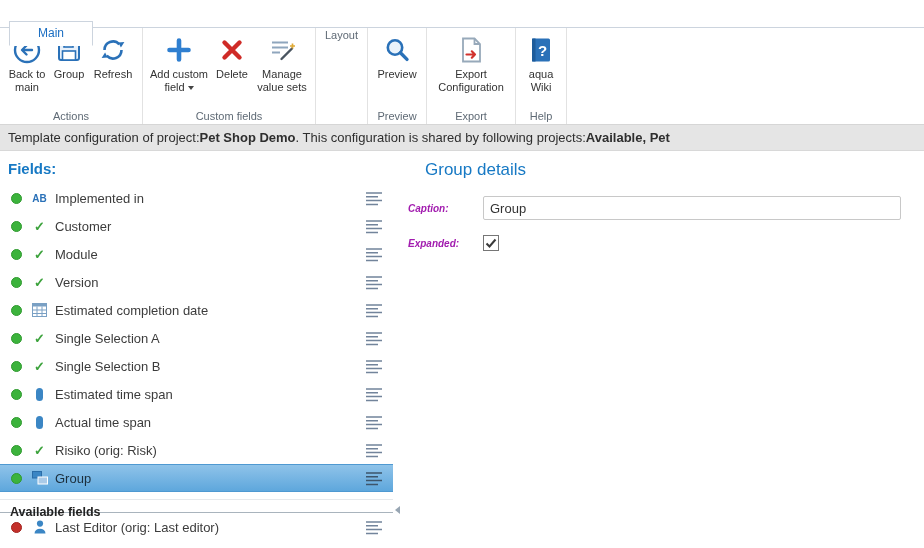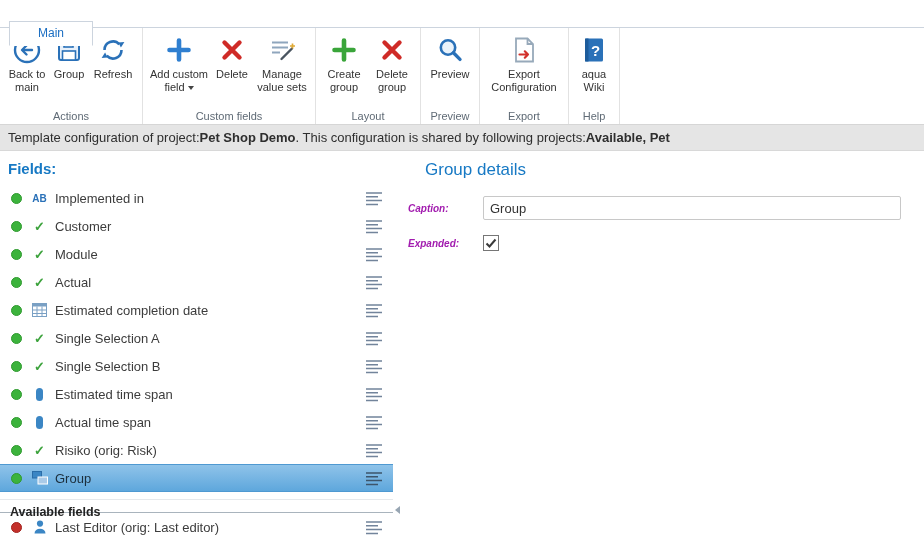--- a/index.html
+++ b/index.html
@@ -139,38 +139,20 @@
               <path d="M25.5 8.5 v5 M23 11 h5" stroke="#e0aa35" stroke-width="1.7"></path>
             </svg>
         </span>
         <span class="rlabelwrap"><span>Manage value sets</span></span>
       </div>
     </div>
     <div class="rgroup-label">Custom fields</div>
   </div>
 
   <div class="rgroup">
-    <div class="rbuttons">
-      <div class="rbtn w48">
-        <span class="ricon">
-          <svg width="30" height="30" viewBox="0 0 30 30">
-              <path d="M15 5.5 V24.5 M5.5 15 H24.5" stroke="#3aa53a" stroke-width="4.6" stroke-linecap="round"></path>
-            </svg>
-        </span>
-        <span class="rlabelwrap"><span>Create group</span></span>
-      </div>
-      <div class="rbtn w48">
-        <span class="ricon">
-          <svg width="30" height="30" viewBox="0 0 30 30">
-              <path d="M7.5 7.5 L22.5 22.5 M22.5 7.5 L7.5 22.5" stroke="#cf2b27" stroke-width="4.4" stroke-linecap="round"></path>
-            </svg>
-        </span>
-        <span class="rlabelwrap"><span>Delete group</span></span>
-      </div>
-    </div>
     <div class="rgroup-label">Layout</div>
   </div>
 
   <div class="rgroup">
     <div class="rbuttons">
       <div class="rbtn w50">
         <span class="ricon">
           <svg width="30" height="30" viewBox="0 0 30 30">
               <circle cx="13" cy="12.5" r="7.2" fill="#eaf3fb" stroke="#2a71b8" stroke-width="2.6"></circle>
               <path d="M18.4 17.8 L25 24.4" stroke="#2a71b8" stroke-width="3.4" stroke-linecap="round"></path>
@@ -263,21 +245,21 @@
             <g stroke="#72849b" stroke-width="1.5">
               <path d="M1 2 H17 M1 5.8 H13 M1 9.6 H17 M1 13.4 H13"></path>
             </g>
           </svg>
         </span>
     </div>
 
     <div class="frow">
       <span class="dot green"></span>
       <span class="ficon ficon-check">✓</span>
-      <span class="flabel">Actual</span>
+      <span class="flabel">Version</span>
       <span class="handle">
           <svg width="18" height="15" viewBox="0 0 18 15">
             <g stroke="#72849b" stroke-width="1.5">
               <path d="M1 2 H17 M1 5.8 H13 M1 9.6 H17 M1 13.4 H13"></path>
             </g>
           </svg>
         </span>
     </div>
 
     <div class="frow">

